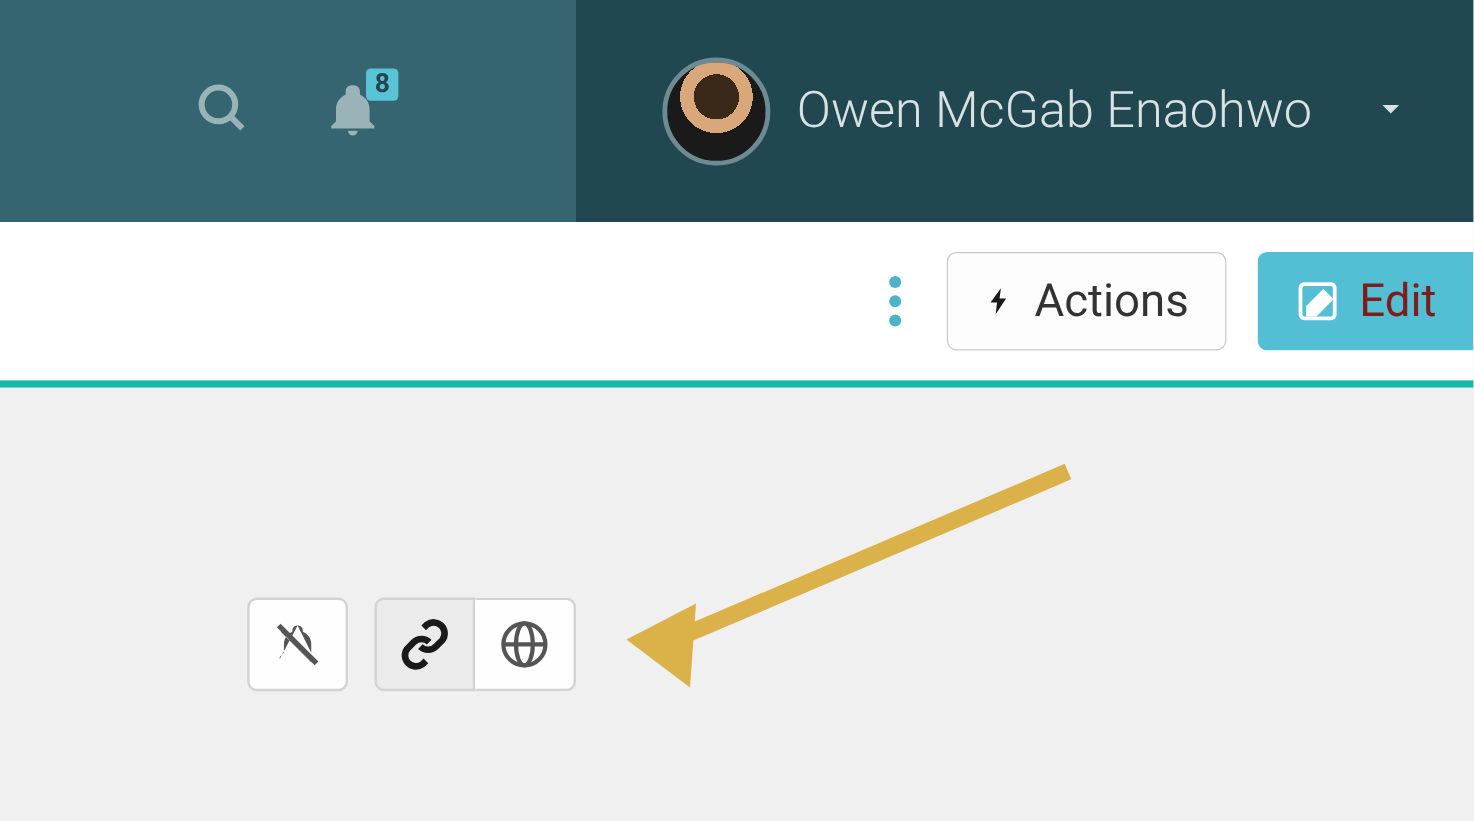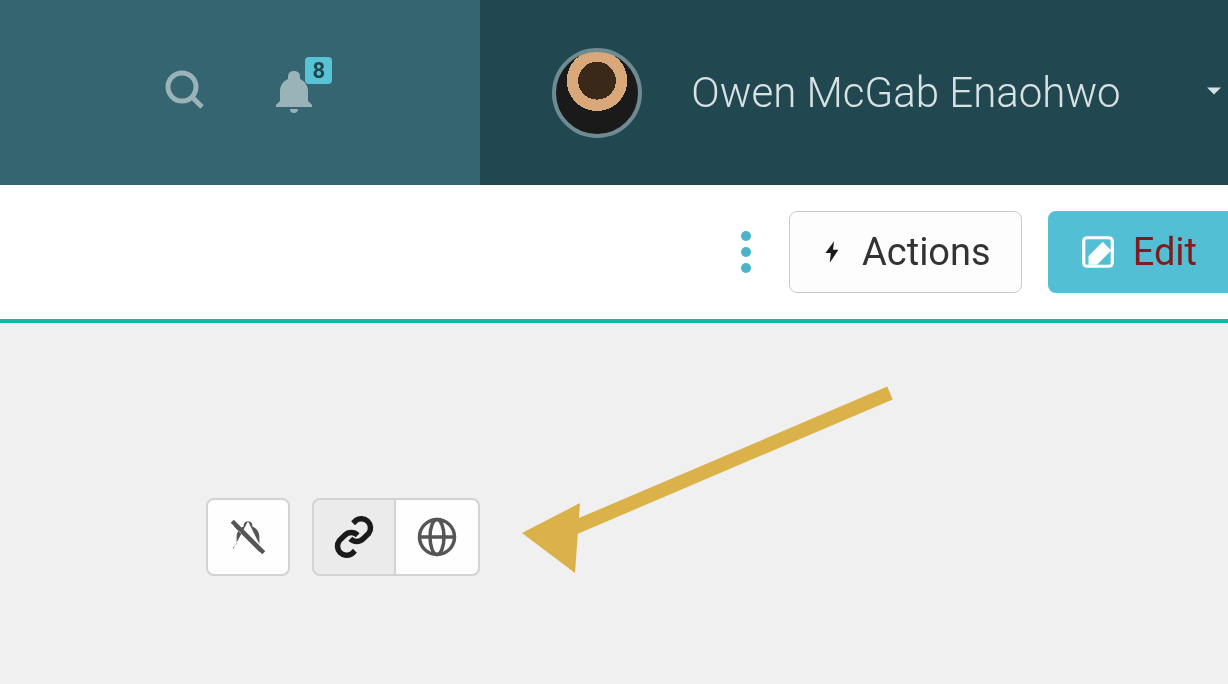--- a/index.html
+++ b/index.html
@@ -27,21 +27,20 @@
       justify-content: center;
       gap: 60px;
     }
     .header-right {
       background: #214751;
       flex: 1;
       display: flex;
       align-items: center;
       padding-left: 72px;
       gap: 22px;
-      justify-content: space-between;
     }
     .search-icon {
       width: 48px;
       height: 48px;
       cursor: pointer;
     }
     .bell-wrapper {
       position: relative;
       cursor: pointer;
     }
@@ -75,21 +74,21 @@
     }
     .chevron-down {
       width: 28px;
       height: 28px;
       margin-left: 30px;
       cursor: pointer;
     }
     .toolbar {
       background: #ffffff;
       height: 138px;
-      border-bottom: 4px solid #14b8a6;
+      border-bottom: 6px solid #14b8a6;
       display: flex;
       align-items: center;
       justify-content: flex-end;
       padding-right: 0;
       gap: 26px;
     }
     .kebab {
       display: flex;
       flex-direction: column;
       gap: 6px;

